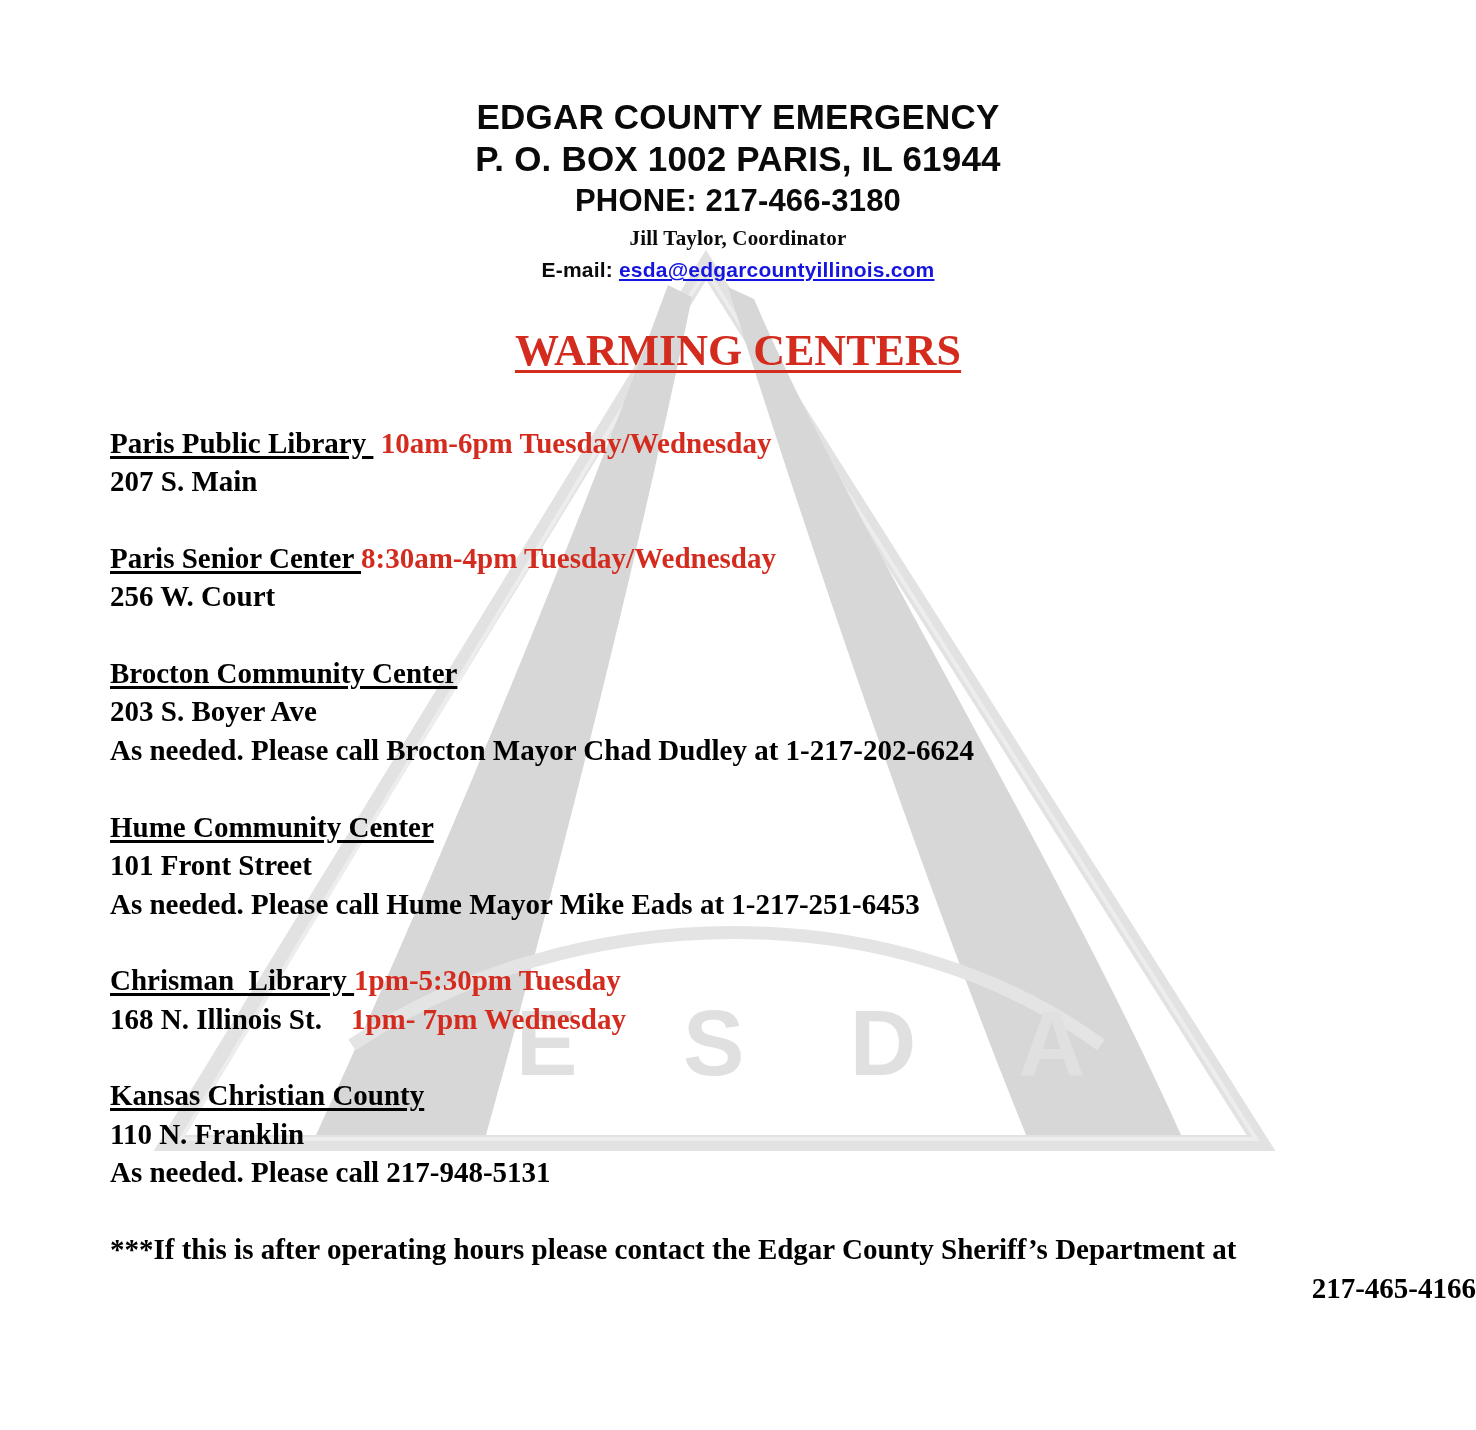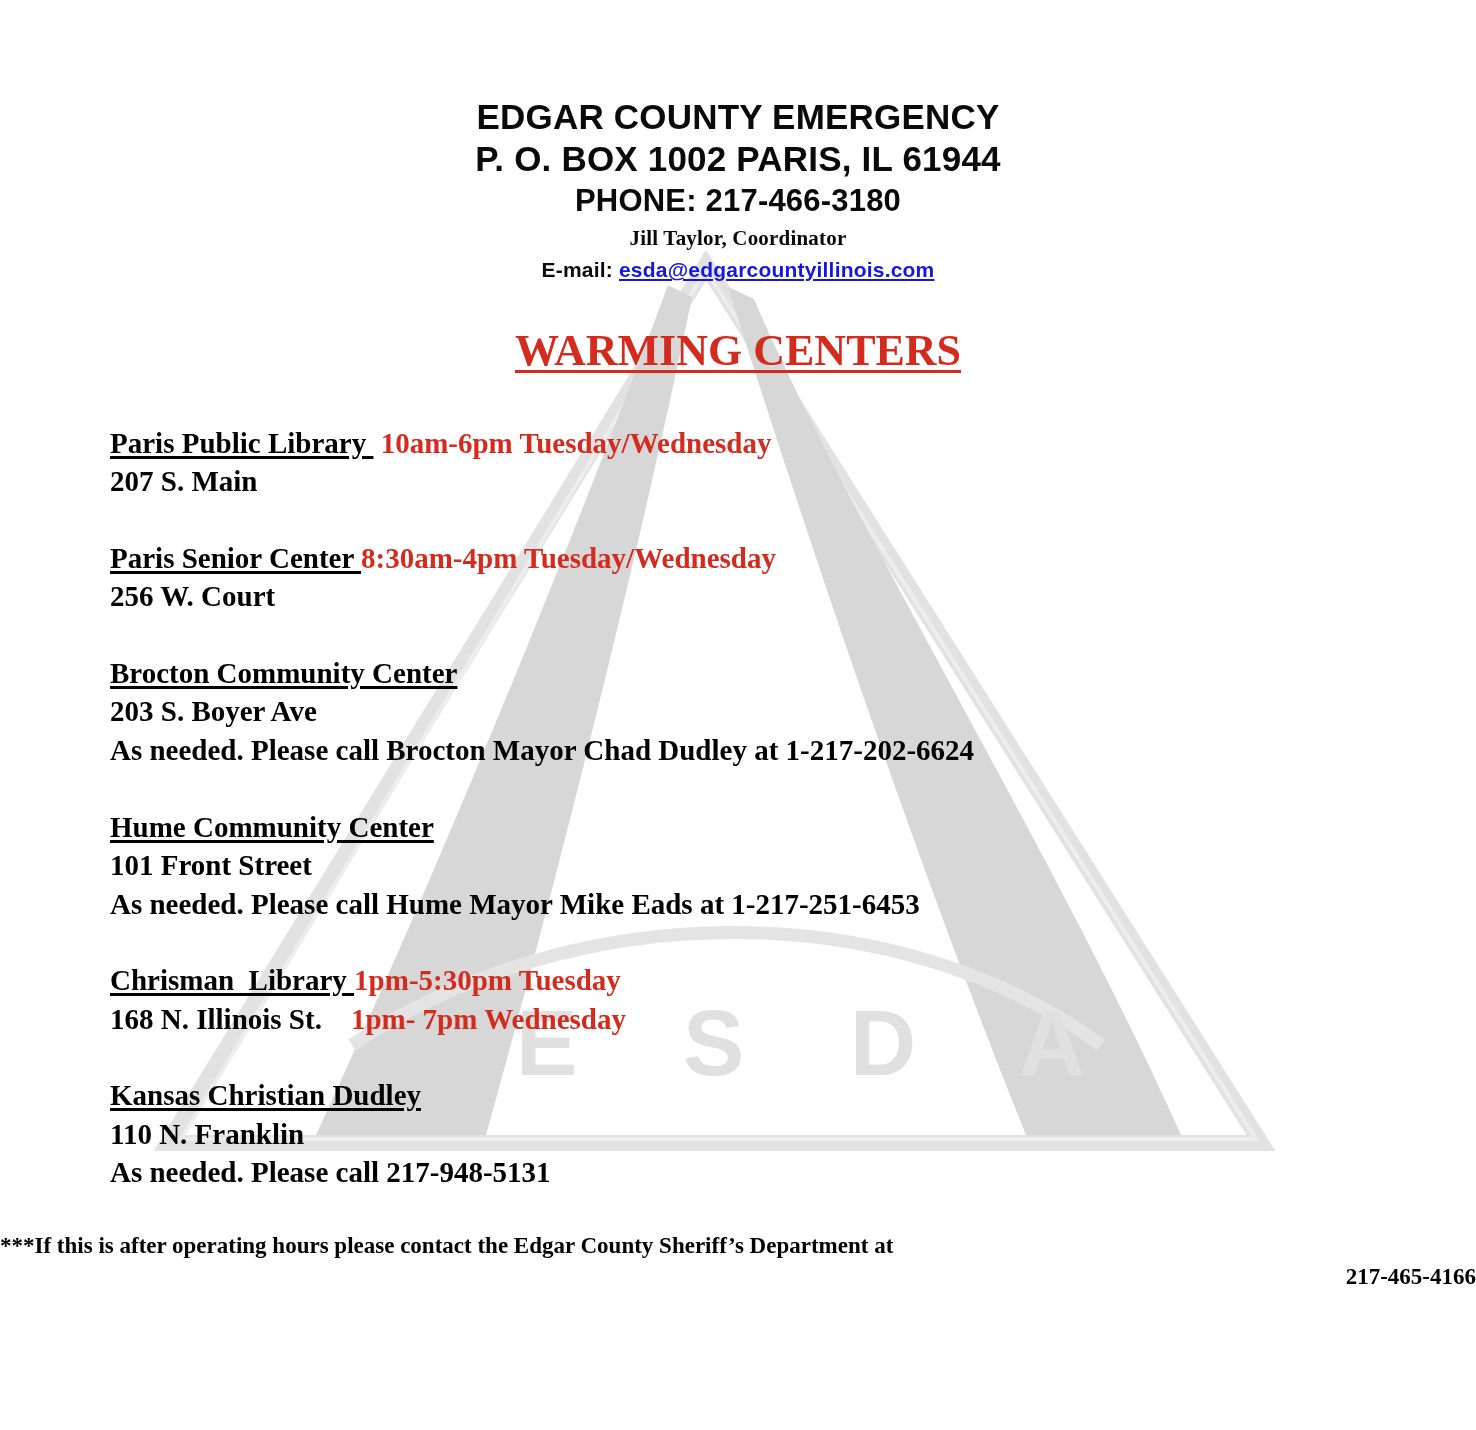--- a/index.html
+++ b/index.html
@@ -112,22 +112,23 @@
     text-decoration-thickness: 2.5px;
   }
   .hours {
     color: #d42b1f;
     text-align: right;
   }
 
   
   .footer-note {
     margin-top: 20px;
-    font-weight: bold;
-    font-size: 23px;
+    padding-left: 110px;
+    font-weight: bold;
+    font-size: 29px;
     line-height: 1.35;
   }
   .footer-note .note-indent {
     padding-left: 48px;
     display: block;
     text-align: right;
   }
 </style>
 </head>
 <body>
@@ -193,21 +194,21 @@
         <div class="entry-line"><span>101 Front Street</span></div>
         <div class="entry-line"><span>As needed. Please call Hume Mayor Mike Eads at 1-217-251-6453</span></div>
       </li>
 
       <li class="center-entry">
         <div class="entry-line"><span class="name-underline">Chrisman  Library </span><span class="hours">1pm-5:30pm Tuesday</span></div>
         <div class="entry-line"><span>168 N. Illinois St.    </span><span class="hours">1pm- 7pm Wednesday</span></div>
       </li>
 
       <li class="center-entry">
-        <div class="entry-line"><span class="name-underline">Kansas Christian Dudley</span><span class="hours"></span></div>
+        <div class="entry-line"><span class="name-underline">Kansas Christian County</span><span class="hours"></span></div>
         <div class="entry-line"><span>110 N. Franklin</span></div>
         <div class="entry-line"><span>As needed. Please call 217-948-5131</span></div>
       </li>
 
     </ul>
 
     <div class="footer-note">
       <span>***If this is after operating hours please contact the Edgar County Sheriff’s Department at</span>
       <span class="note-indent">217-465-4166</span>
     </div>

